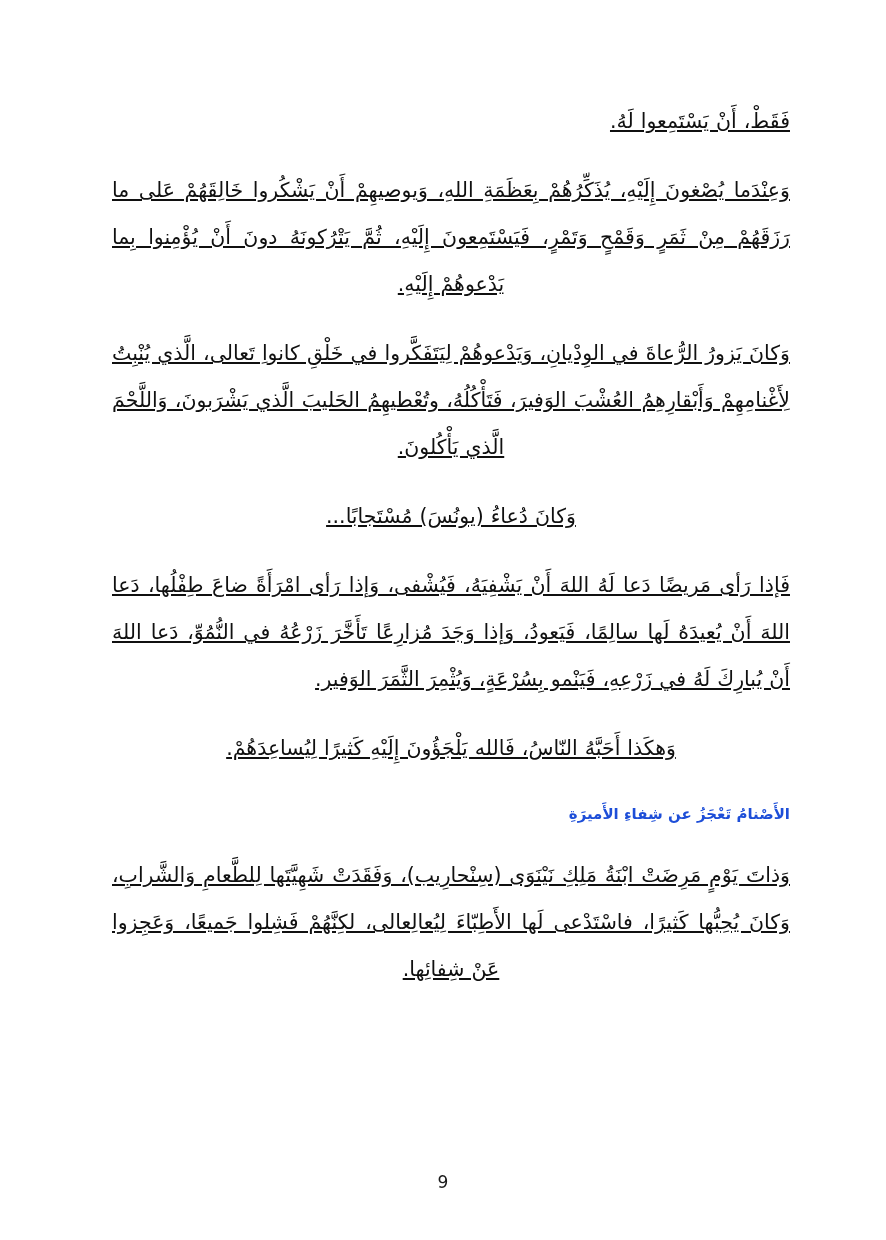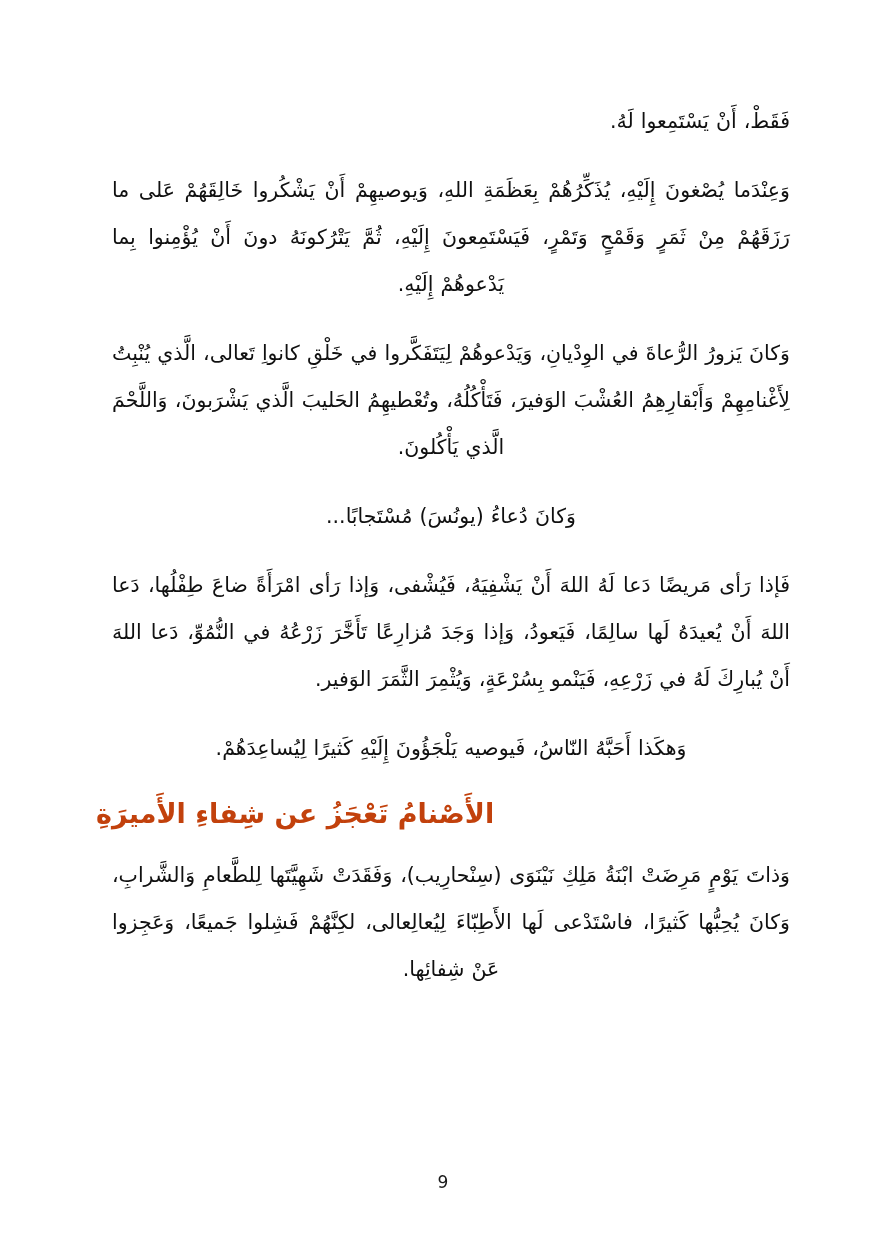--- a/index.html
+++ b/index.html
@@ -36,20 +36,21 @@
     direction: rtl;
     text-align: justify;
     text-align-last: justify;
     color: #101010;
     font-size: 20.5px;
     line-height: 47px;
     margin: 0 0 22px 16px;
     font-family: "DejaVu Sans", "Liberation Sans", sans-serif;
     font-weight: 400;
     word-spacing: 0.5px;
+    text-decoration: underline;
   }
 
   
   .para.last-right {
     text-align-last: right;
   }
   .para.last-center {
     text-align-last: center;
   }
 
@@ -58,23 +59,23 @@
     text-align: right;
     text-align-last: right;
   }
   .para.single-center {
     text-align: right;
     text-align-last: center;
   }
 
   .heading {
     direction: rtl;
-    text-align: left;
-    color: #c2410c;
-    font-size: 27px;
+    text-align: right;
+    color: #1d4ed8;
+    font-size: 15px;
     line-height: 40px;
     margin: 16px 0 18px 0;
     font-family: "DejaVu Sans", "Liberation Sans", sans-serif;
     font-weight: 700;
   }
 
   .page-number {
     position: absolute;
     left: 0;
     right: 0;
@@ -98,21 +99,21 @@
 
     <p class="para last-center">وَعِنْدَما يُصْغونَ إِلَيْهِ، يُذَكِّرُهُمْ بِعَظَمَةِ اللهِ، وَيوصيهِمْ أَنْ يَشْكُروا خَالِقَهُمْ عَلى ما رَزَقَهُمْ مِنْ ثَمَرٍ وَقَمْحٍ وَتَمْرٍ، فَيَسْتَمِعونَ إِلَيْهِ، ثُمَّ يَتْرُكونَهُ دونَ أَنْ يُؤْمِنوا بِما يَدْعوهُمْ إِلَيْهِ.</p>
 
 
     <p class="para last-center">وَكانَ يَزورُ الرُّعاةَ في الوِدْيانِ، وَيَدْعوهُمْ لِيَتَفَكَّروا في خَلْقِ كانواِ تَعالى، الَّذي يُنْبِتُ لِأَغْنامِهِمْ وَأَبْقارِهِمُ العُشْبَ الوَفيرَ، فَتَأْكُلُهُ، وتُعْطيهِمُ الحَليبَ الَّذي يَشْرَبونَ، وَاللَّحْمَ الَّذي يَأْكُلونَ.</p>
 
     <p class="para single-center">وَكانَ دُعاءُ (يونُسَ) مُسْتَجابًا...</p>
 
     <p class="para last-right">فَإذا رَأى مَريضًا دَعا لَهُ اللهَ أَنْ يَشْفِيَهُ، فَيُشْفى، وَإذا رَأى امْرَأَةً ضاعَ طِفْلُها، دَعا اللهَ أَنْ يُعيدَهُ لَها سالِمًا، فَيَعودُ، وَإذا وَجَدَ مُزارِعًا تَأَخَّرَ زَرْعُهُ في النُّمُوِّ، دَعا اللهَ أَنْ يُبارِكَ لَهُ في زَرْعِهِ، فَيَنْمو بِسُرْعَةٍ، وَيُثْمِرَ الثَّمَرَ الوَفير.</p>
 
-    <p class="para single-center">وَهكَذا أَحَبَّهُ النّاسُ، فَيوصيه يَلْجَؤُونَ إِلَيْهِ كَثيرًا لِيُساعِدَهُمْ.</p>
+    <p class="para single-center">وَهكَذا أَحَبَّهُ النّاسُ، فَالله يَلْجَؤُونَ إِلَيْهِ كَثيرًا لِيُساعِدَهُمْ.</p>
 
     <h2 class="heading">الأَصْنامُ تَعْجَزُ عن شِفاءِ الأَميرَةِ</h2>
 
     <p class="para last-center">وَذاتَ يَوْمٍ مَرِضَتْ ابْنَةُ مَلِكِ نَيْنَوَى (سِنْحارِيب)، وَفَقَدَتْ شَهِيَّتَها لِلطَّعامِ وَالشَّرابِ، وَكانَ يُحِبُّها كَثيرًا، فاسْتَدْعى لَها الأَطِبّاءَ لِيُعالِعالى، لكِنَّهُمْ فَشِلوا جَميعًا، وَعَجِزوا عَنْ شِفائِها.</p>
 
   </div>
 
   <div class="page-number">9</div>
 
 </div>

